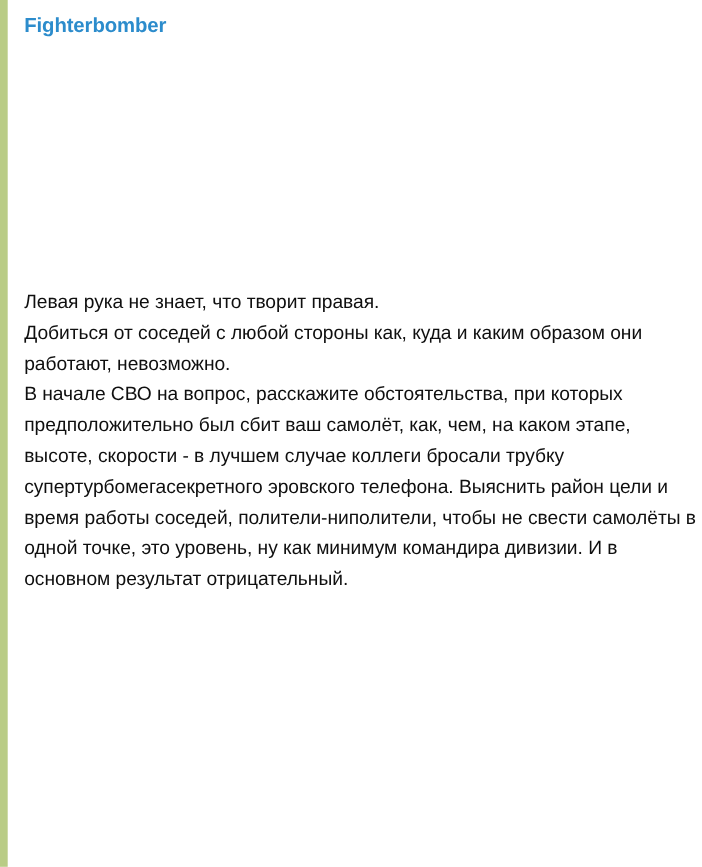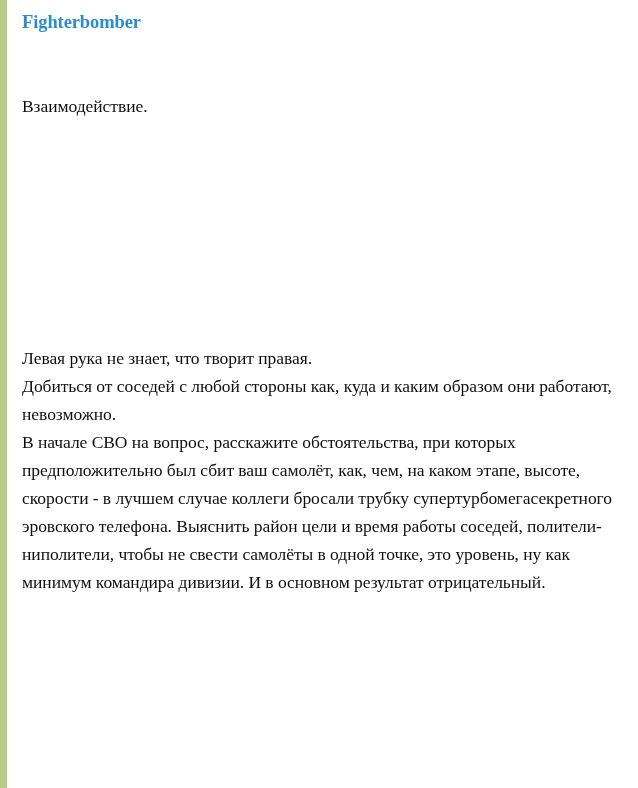--- a/index.html
+++ b/index.html
@@ -12,21 +12,20 @@
     height: 788px;
     overflow: hidden;
     font-family: "Liberation Sans", "DejaVu Sans", sans-serif;
   }
   .message-container {
     position: relative;
     width: 540px;
     height: 788px;
     background: #ffffff;
     box-sizing: border-box;
-    font-family: Liberation Serif, serif;
   }
   .accent-stripe {
     position: absolute;
     left: 0;
     top: 0;
     width: 7px;
     height: 788px;
     background: #b9cc86;
   }
   .message-body {
@@ -68,21 +67,20 @@
 
 <div class="message-container">
 
   <div class="accent-stripe"></div>
 
   <div class="message-body">
 
     <span class="channel-title">Fighterbomber</span>
 
     <div class="msg-text">
-      <span class="para">Взаимодействие.</span>
       <span class="para-gap"></span>
       <span class="para-gap"></span>
       <span class="para">Левая рука не знает, что творит правая.
 Добиться от соседей с любой стороны как, куда и каким образом они работают, невозможно.
 В начале СВО на вопрос, расскажите обстоятельства, при которых предположительно был сбит ваш самолёт, как, чем, на каком этапе, высоте, скорости - в лучшем случае коллеги бросали трубку супертурбомегасекретного эровского телефона. Выяснить район цели и время работы соседей, полители-ниполители, чтобы не свести самолёты в одной точке, это уровень, ну как минимум командира дивизии. И в основном результат отрицательный.</span>
       
       
       
       
     </div>

